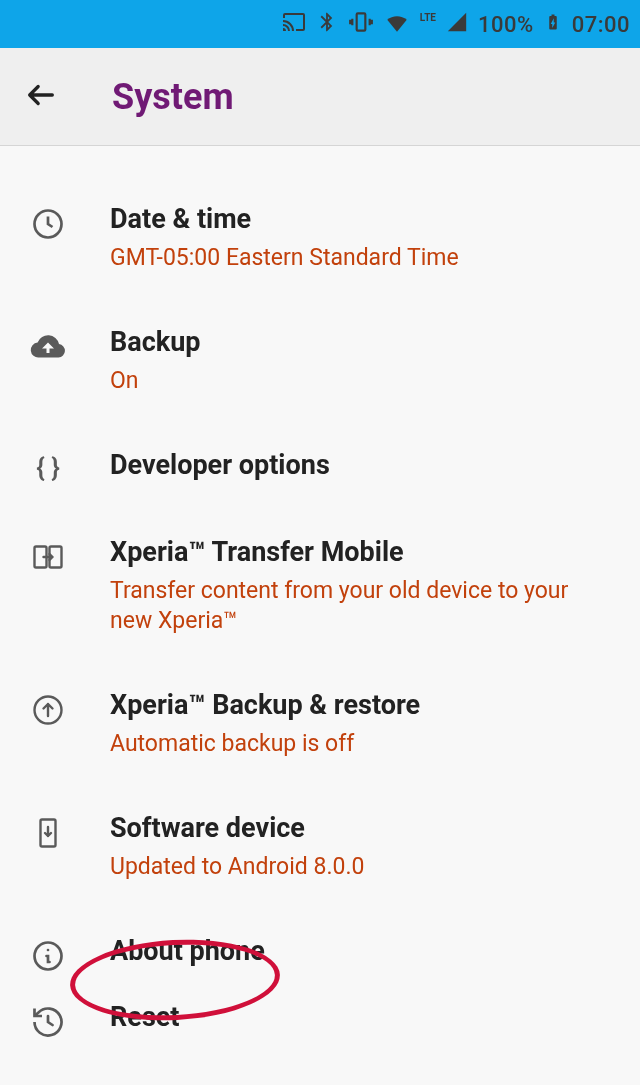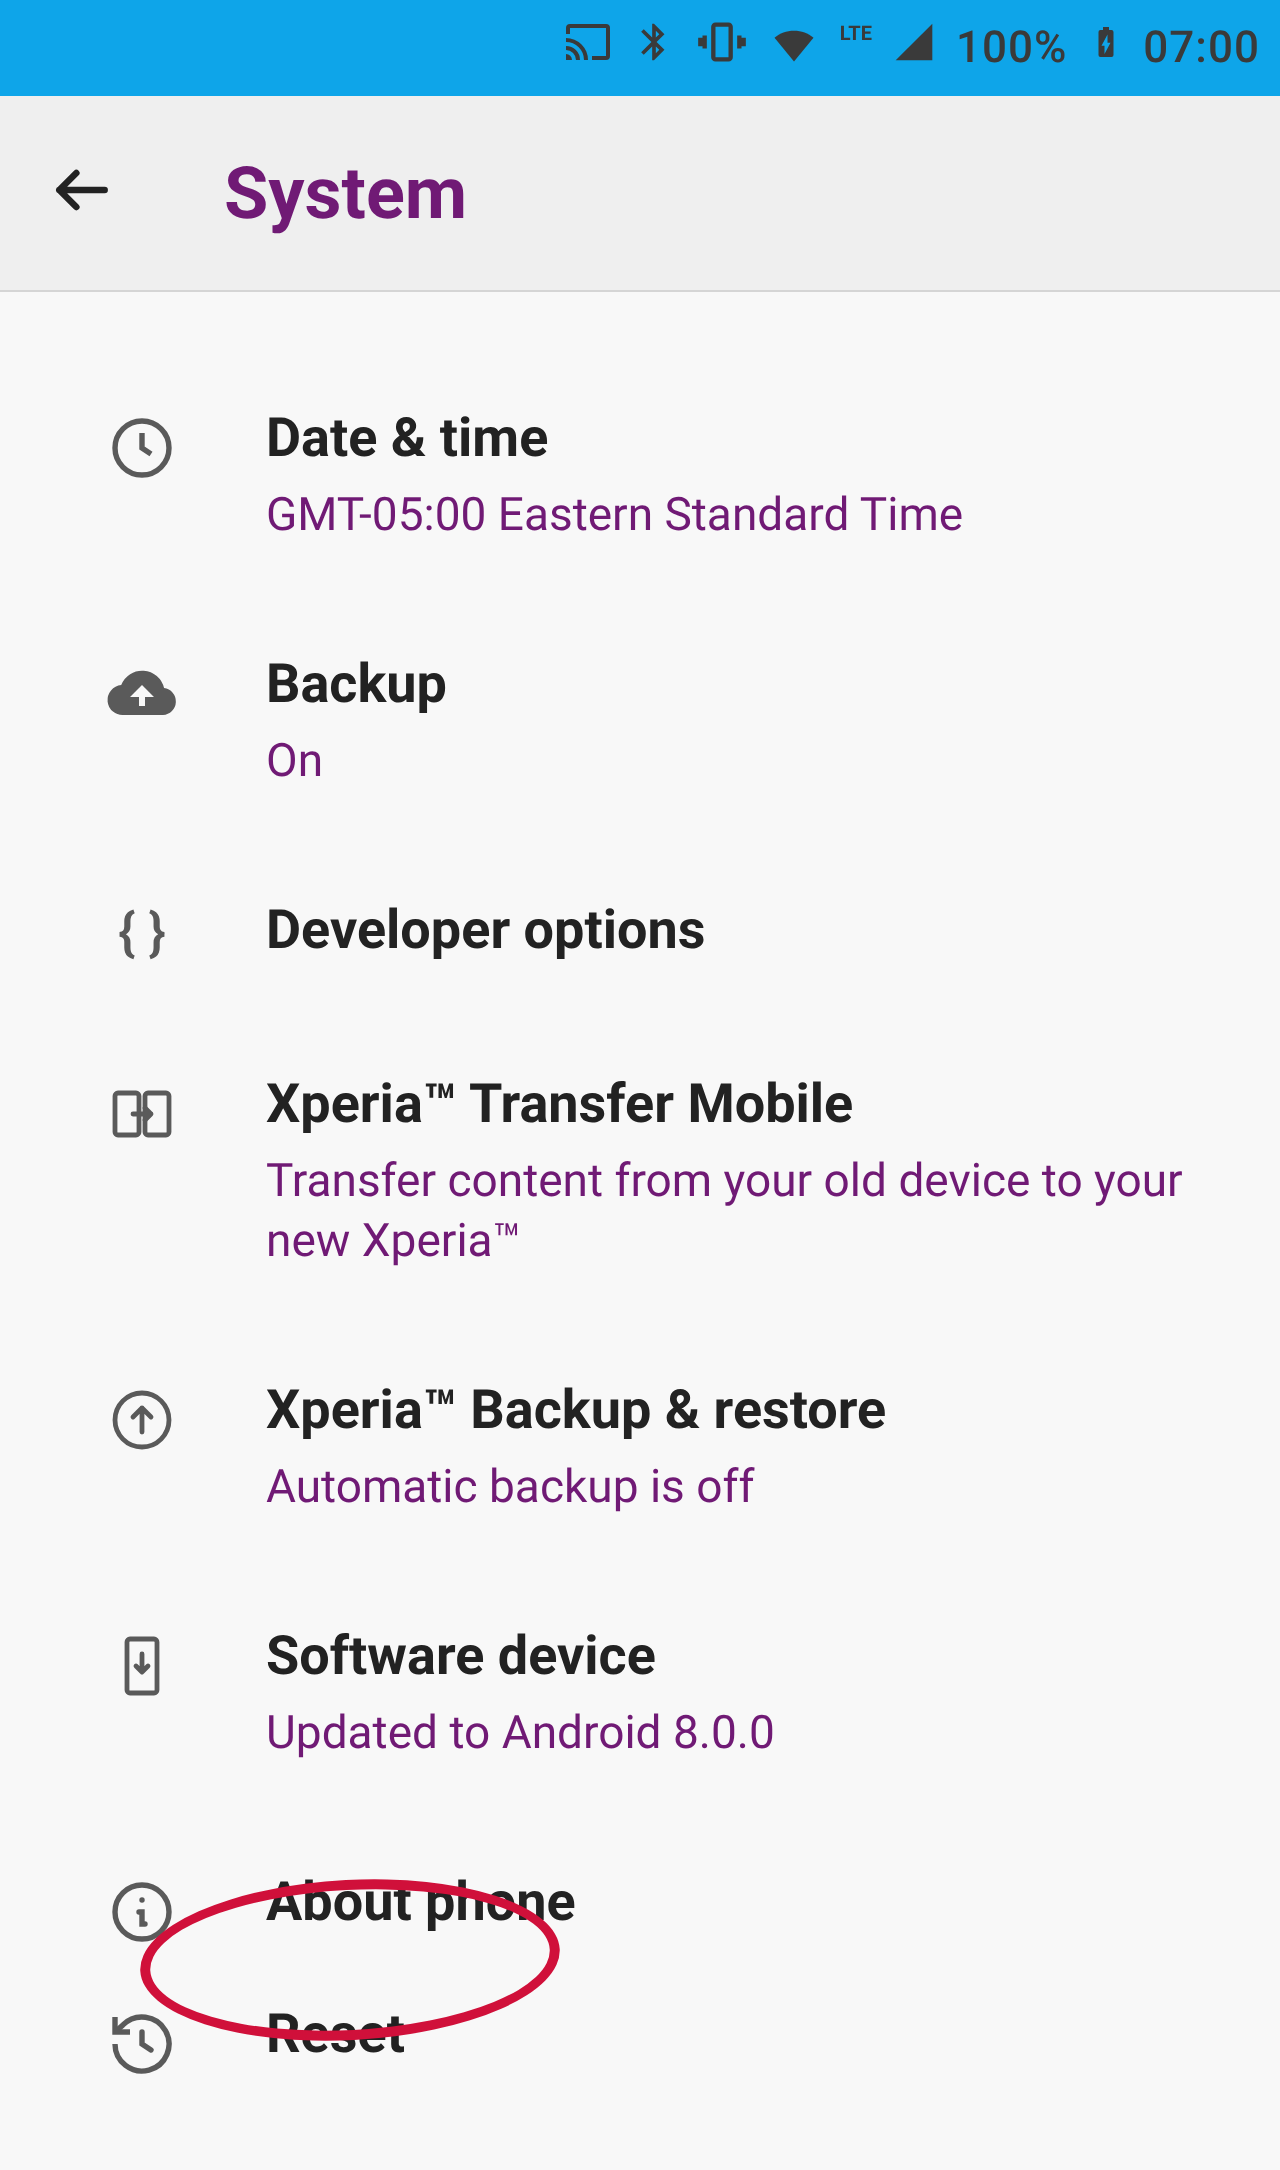--- a/index.html
+++ b/index.html
@@ -36,41 +36,40 @@
     align-items: center;
     padding: 0 24px;
     gap: 54px;
   }
   .back-icon { width: 34px; height: 34px; color: #222; }
   .app-title { font-size: 36px; font-weight: 700; color: #701a75; }
 
   
   .list {
     padding: 30px 1px 0 0;
-    margin-left: 23px;
   }
   .item {
     display: flex;
     align-items: flex-start;
     padding: 26px 28px 26px 28px;
     gap: 42px;
   }
   .icon-col {
     width: 40px;
     min-width: 40px;
     display: flex;
     align-items: flex-start;
     justify-content: center;
     padding-top: 4px;
     color: #5a5a5a;
   }
   .icon-col svg { width: 36px; height: 36px; }
   .text-col { flex: 1; }
   .title { font-size: 27px; font-weight: 700; color: #222; line-height: 1.3; }
-  .subtitle { font-size: 23px; color: #701a75; margin-top: 6px; line-height: 1.3; }
+  .subtitle { font-size: 23px; color: #c2410c; margin-top: 6px; line-height: 1.3; }
   .highlight-ellipse {
     position: absolute;
     border: 5px solid #d0103a;
     border-radius: 50%;
     width: 210px;
     height: 80px;
     left: 70px;
     top: 940px;
     transform: rotate(-3deg);
     pointer-events: none;

